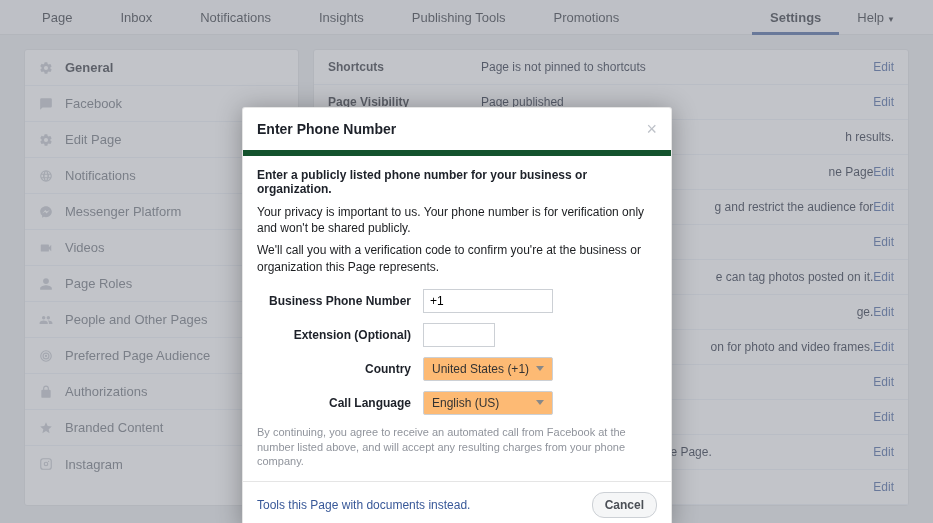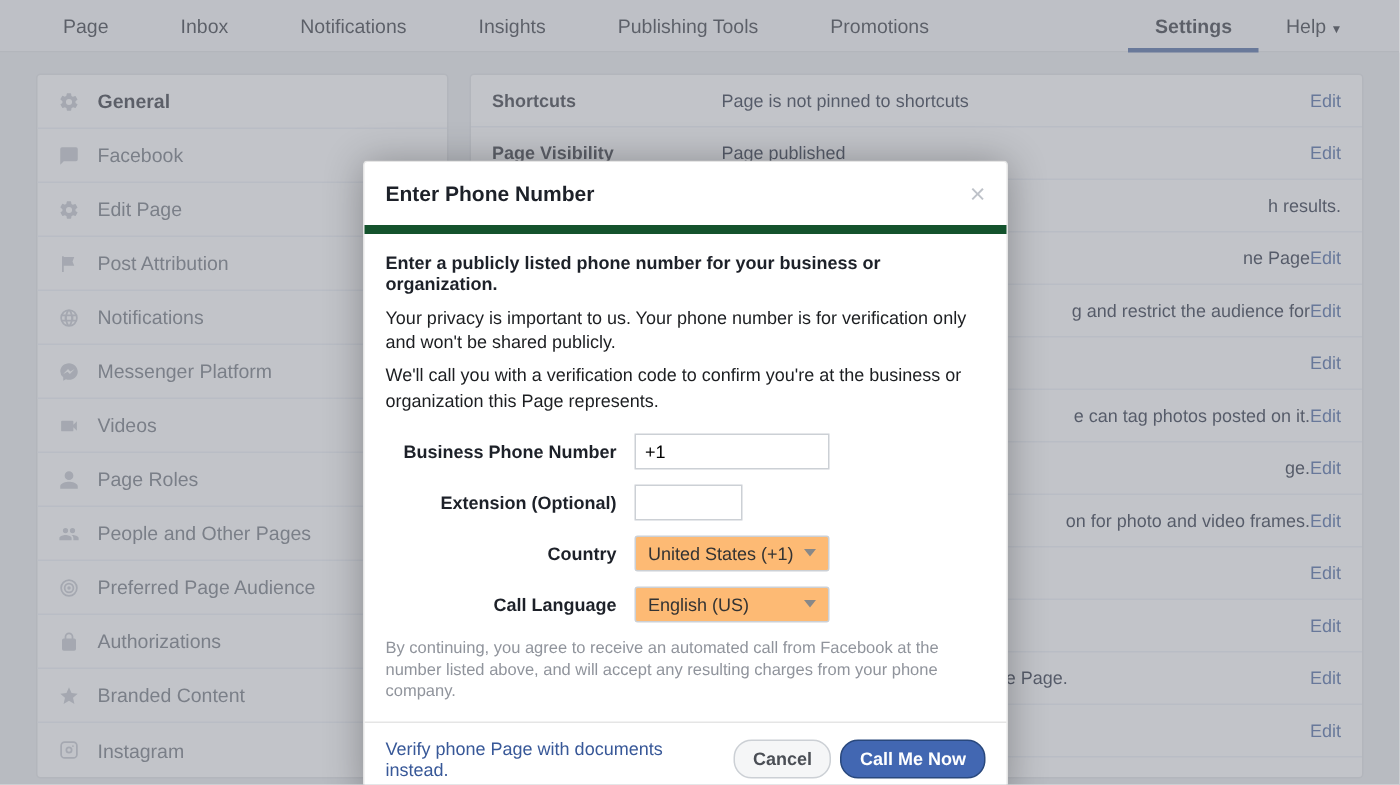--- a/index.html
+++ b/index.html
@@ -92,28 +92,20 @@
         <span class="icon">
           <svg viewBox="0 0 24 24">
             <path d="M19.4 13a7.5 7.5 0 0 0 .1-1 7.5 7.5 0 0 0-.1-1l2.1-1.6a.5.5 0 0 0 .1-.6l-2-3.5a.5.5 0 0 0-.6-.2l-2.5 1a7.3 7.3 0 0 0-1.7-1l-.4-2.6a.5.5 0 0 0-.5-.4h-4a.5.5 0 0 0-.5.4L9 4.9a7.3 7.3 0 0 0-1.7 1l-2.5-1a.5.5 0 0 0-.6.2l-2 3.5a.5.5 0 0 0 .1.6L4.5 11a7.5 7.5 0 0 0 0 2l-2.1 1.6a.5.5 0 0 0-.1.6l2 3.5a.5.5 0 0 0 .6.2l2.5-1a7.3 7.3 0 0 0 1.7 1l.4 2.6a.5.5 0 0 0 .5.4h4a.5.5 0 0 0 .5-.4l.4-2.6a7.3 7.3 0 0 0 1.7-1l2.5 1a.5.5 0 0 0 .6-.2l2-3.5a.5.5 0 0 0-.1-.6Zm-7.4 2.5A3.5 3.5 0 1 1 15.5 12 3.5 3.5 0 0 1 12 15.5Z"></path>
           </svg>
         </span>
         <span>Edit Page</span>
       </div>
       <div class="item">
         <span class="icon">
           <svg viewBox="0 0 24 24">
-            <path d="M4 21V3h2v1h12l-2 5 2 5H6v7Z"></path>
-          </svg>
-        </span>
-        <span>Post Attribution</span>
-      </div>
-      <div class="item">
-        <span class="icon">
-          <svg viewBox="0 0 24 24">
             <path d="M12 2a10 10 0 1 0 10 10A10 10 0 0 0 12 2Zm6.9 6H16a15.7 15.7 0 0 0-1.4-3.6A8 8 0 0 1 18.9 8ZM12 4a13.6 13.6 0 0 1 1.9 4h-3.8A13.6 13.6 0 0 1 12 4ZM4.3 14a8.1 8.1 0 0 1 0-4H7.1a16.5 16.5 0 0 0 0 4Zm.8 2H8a15.7 15.7 0 0 0 1.4 3.6A8 8 0 0 1 5.1 16ZM8 8H5.1A8 8 0 0 1 9.4 4.4 15.7 15.7 0 0 0 8 8Zm4 12a13.6 13.6 0 0 1-1.9-4h3.8A13.6 13.6 0 0 1 12 20Zm2.3-6H9.7a14.7 14.7 0 0 1 0-4h4.6a14.7 14.7 0 0 1 0 4Zm.3 5.6A15.7 15.7 0 0 0 16 16h2.9a8 8 0 0 1-4.3 3.6ZM16.9 14a16.5 16.5 0 0 0 0-4h2.8a8.1 8.1 0 0 1 0 4Z"></path>
           </svg>
         </span>
         <span>Notifications</span>
       </div>
       <div class="item">
         <span class="icon">
           <svg viewBox="0 0 24 24">
             <path d="M12 2C6.5 2 2 6.1 2 11.2a8.9 8.9 0 0 0 3.4 6.9V22l3.1-1.7a10.8 10.8 0 0 0 3.5.6c5.5 0 10-4.1 10-9.2S17.5 2 12 2Zm1 12.4-2.6-2.7-5 2.7 5.5-5.8 2.6 2.7 5-2.7Z"></path>
           </svg>
@@ -276,17 +268,16 @@
         <div class="flabel">Call Language</div>
         <div class="select">
           <span>English (US)</span>
           <span class="caret"></span>
         </div>
       </div>
     </div>
     <div class="disclaimer">By continuing, you agree to receive an automated call from Facebook at the number listed above, and will accept any resulting charges from your phone company.</div>
   </div>
   <div class="mfooter">
-    <span class="verify-link">Verify phone Page with documents instead.</span>
+    <span class="verify-link">Tools this Page with documents instead.</span>
     <button class="btn cancel">Cancel</button>
-    <button class="btn primary">Call Me Now</button>
   </div>
 </div>
 
 </body></html>

